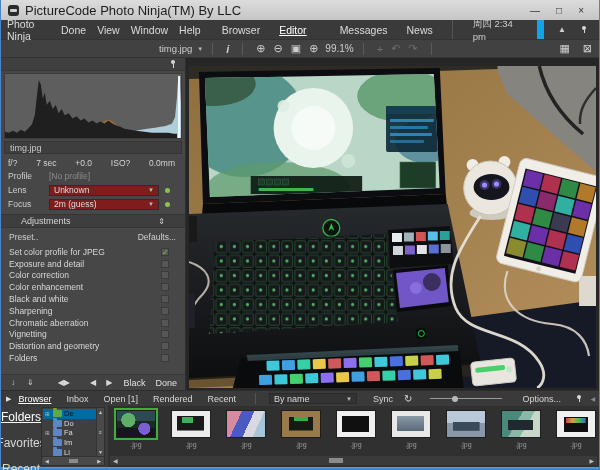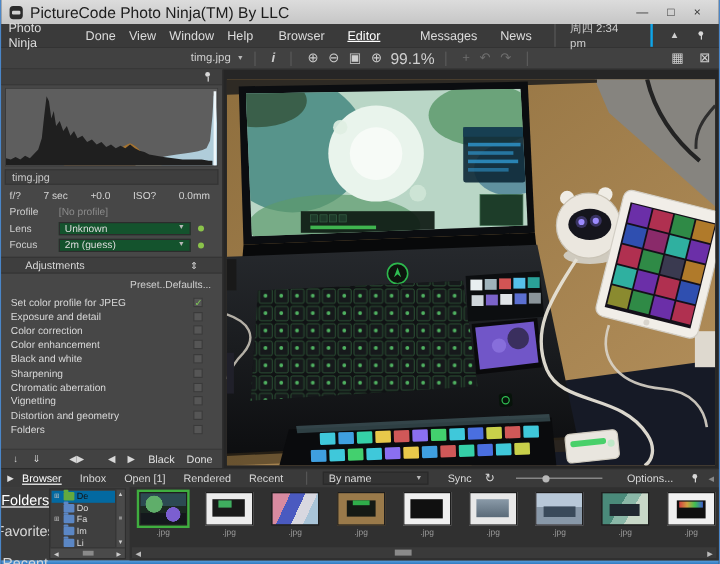--- a/index.html
+++ b/index.html
@@ -15,57 +15,57 @@
   .win-controls{margin-left:auto;display:flex;gap:16px;font-size:10px;color:#333;padding-right:8px}
   .win-controls span{cursor:default}
 
   
   .menubar{height:19px;background:#3a3a3a;display:flex;align-items:center;font-size:10.5px;color:#dcdcdc;padding:0 6px}
   .menu-item{margin-right:11px}
   .menu-views{display:flex;margin-left:10px}
   .view-item{margin-right:19px}
   .view-item.active{text-decoration:underline;color:#fff}
   .msg-group{display:flex;margin-left:14px}
-  .clock-sec{margin-left:auto;height:100%;display:flex;align-items:center;border-left:1px solid #565656;border-right:2px solid #0ea5e9;padding:0 12px;font-size:9.5px;color:#cfcfcf}
+  .clock-sec{margin-left:auto;height:100%;display:flex;align-items:center;border-left:1px solid #565656;border-right:7px solid #0ea5e9;padding:0 20px;font-size:9.5px;color:#cfcfcf}
   .menu-right{display:flex;align-items:center;gap:15px;padding:0 6px 0 14px;font-size:8px;color:#d0d0d0}
 
   
   .toolbar{height:19px;background:#414141;display:flex;align-items:center;color:#cfcfcf;font-size:9.5px;border-top:1px solid #333;border-bottom:1px solid #333}
   .tb-pad{width:158px;height:100%}
   .tb-file{display:flex;align-items:center;gap:5px}
   .dd-caret{font-size:6px;color:#b8b8b8}
   .tb-sep{width:1px;height:12px;background:#5a5a5a;margin:0 9px}
   .tb-icon{font-size:11px;margin:0 4px;color:#cccccc}
   .tb-icon.dim{color:#6e6e6e}
-  .zoom-label{margin-left:3px;font-size:13px}
+  .zoom-label{margin-left:3px;font-size:10px}
   .tb-right{margin-left:auto;display:flex;gap:13px;padding-right:7px;font-size:11px}
 
   
   .main-row{display:flex;height:332px}
   .inspector{width:185px;background:#474747;display:flex;flex-direction:column;border-right:1px solid #2e2e2e}
 
   .panel-head{height:13px;background:#3f3f3f;display:flex;justify-content:flex-end;align-items:center;padding:0 9px;border-bottom:1px solid #383838}
   .pin{width:6px;height:8px;position:relative;display:inline-block}
   .pin::before{content:"";position:absolute;top:0;left:1px;width:4px;height:4px;background:#d8d8d8;border-radius:50%}
   .pin::after{content:"";position:absolute;top:3.5px;left:2.5px;width:1px;height:4px;background:#d8d8d8}
 
   .histogram{height:66px;margin:2px 3px 1px;background:#5e5e5e;border:1px solid #3a3a3a}
   .histogram svg{width:100%;height:100%;display:block}
 
   .file-label{height:13px;margin:1px 3px;background:#3e3e3e;border:1px solid #353535;color:#c8c8c8;font-size:9px;display:flex;align-items:center;padding:0 5px}
 
   .exif-row{display:flex;justify-content:space-between;padding:3px 10px 1px 7px;font-size:8.5px;color:#d4d4d4}
   .kv-row{display:flex;align-items:center;padding:0 7px;font-size:8.5px;color:#cfcfcf;height:14px}
   .kv-label{width:41px}
   .dim{color:#8b8b8b}
-  .dropdown{width:110px;background:#14532d;border:1px solid #2c2c2c;height:11px;display:flex;align-items:center;justify-content:space-between;padding:0 4px;color:#ddd}
+  .dropdown{width:110px;background:#7f1d1d;border:1px solid #2c2c2c;height:11px;display:flex;align-items:center;justify-content:space-between;padding:0 4px;color:#ddd}
   .status-dot{width:5px;height:5px;border-radius:50%;background:#8bc34a;margin-left:6px;flex:none}
 
   .adjust-head{height:14px;background:#3e3e3e;margin-top:3px;border-top:1px solid #353535;border-bottom:1px solid #353535;display:flex;align-items:center;justify-content:space-between;padding:0 20px;font-size:9px;color:#d6d6d6}
-  .preset-row{display:flex;justify-content:flex-end;padding:4px 9px 2px 8px;font-size:8.5px;color:#d0d0d0}
+  .preset-row{display:flex;justify-content:space-between;padding:4px 9px 2px 8px;font-size:8.5px;color:#d0d0d0}
   .adjust-list{flex:1;padding-top:2px}
   .adj-row{display:flex;align-items:center;justify-content:space-between;height:11.8px;padding:0 16px 0 8px;font-size:8.5px;color:#d8d8d8}
   .checkbox{width:8px;height:8px;background:#565656;border:1px solid #3a3a3a;font-size:8px;line-height:7px;color:#7dc855;text-align:center;flex:none}
 
   .actions-row{height:16px;background:#424242;border-top:1px solid #3a3a3a;display:flex;align-items:center;font-size:9px;color:#e0e0e0;padding:0 8px}
   .act{font-size:8px;color:#d8d8d8}
   .actions-row .m1{margin-left:2px}.actions-row .m2{margin-left:12px}.actions-row .m3{margin-left:24px}
   .actions-row .m4{margin-left:20px}.actions-row .m5{margin-left:10px}
   .btn-cancel{margin-left:auto}
   .btn-done{margin-left:10px}

